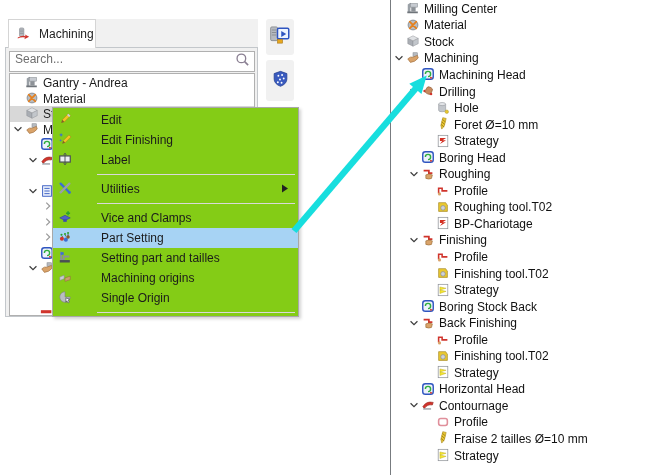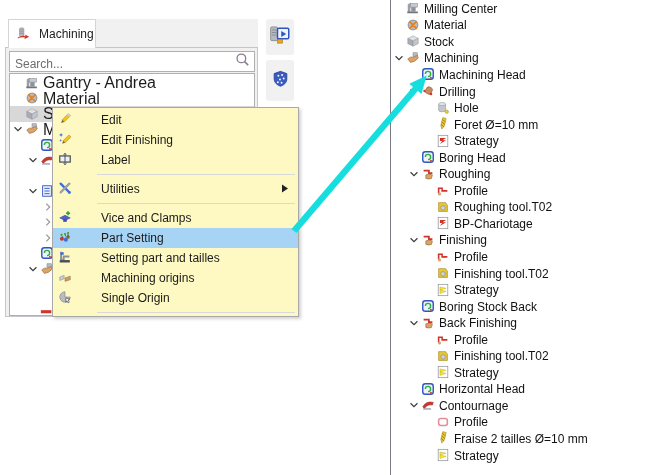--- a/index.html
+++ b/index.html
@@ -10,47 +10,47 @@
   
   #tabstrip { position:absolute; left:8px; top:19px; width:250px; height:28px;
               background:#f1f1f1; }
   #machining-tab { position:absolute; left:8px; top:19px; width:88px; height:29px;
               background:#ffffff; border:1px solid #d5d5d5; border-bottom:none;
               display:flex; align-items:center; gap:5px; padding-left:7px; z-index:2;
               font-size:12px; color:#222; }
   #panel-body { position:absolute; left:5px; top:47px; width:253px; height:270px;
               background:#f0f0f0; border:1px solid #c3c7cb; }
   #search-box { position:absolute; left:9px; top:51px; width:246px; height:21px;
-              background:#fff; border:1px solid #b0b0b0; display:flex; align-items:flex-end; }
+              background:#fff; border:1px solid #b0b0b0; display:flex; align-items:flex-start; }
   #search-input { flex:1; border:none; outline:none; font-size:12px; color:#444;
               padding-left:5px; background:transparent;
               font-family:"Liberation Sans", sans-serif; }
   #search-input::placeholder { color:#6d6d6d; }
   #search-box .mag { margin-right:4px; }
   #left-tree { position:absolute; left:9px; top:73px; width:246px; height:243px;
               background:#fff; border:1px solid #b0b0b0; overflow:hidden; padding-top:1px; }
 
-  .trow { display:flex; align-items:center; height:15.5px; font-size:16px;
+  .trow { display:flex; align-items:flex-start; height:15.5px; font-size:12px;
           color:#1b1b1b; white-space:nowrap; }
   .trow.sel { background:#d8d8d8; }
   .slot { width:14px; height:14px; flex:0 0 14px; display:flex; align-items:center;
           justify-content:center; }
   .ticon { width:14px; height:14px; flex:0 0 14px; margin-right:4px; }
   .ticon svg, .slot svg { display:block; }
   .tlabel { padding-top:1px; }
 
   
   .tbtn { position:absolute; left:266px; width:28px; background:#f1f1f1;
           border-radius:3px; display:flex; align-items:center; justify-content:center; }
   #tbtn-sim { top:19px; height:36px; }
   #tbtn-shield { top:60px; height:41px; }
 
   
   #context-menu { position:absolute; left:52px; top:107px; width:247px; height:210px;
-          background:#fef9c3; border:1px solid #a8a8a8; z-index:10;
+          background:#84cc16; border:1px solid #a8a8a8; z-index:10;
           box-shadow:2px 2px 3px rgba(0,0,0,0.18); padding-top:2px; }
   .mitem { display:flex; align-items:center; height:20px; font-size:12px; color:#1b1b1b; }
   .mitem.hl { background:#a7d3f4; }
   .mitem .micon { width:16px; height:16px; flex:0 0 16px; margin-left:5px; }
   .mitem .mlabel { margin-left:27px; white-space:nowrap; }
   .msep { height:9px; display:flex; align-items:center; }
   .msep div { height:1px; background:#d9d9d9; margin-left:44px; margin-right:3px; flex:1; }
   .subarrow { margin-left:auto; margin-right:9px; }
 
   

